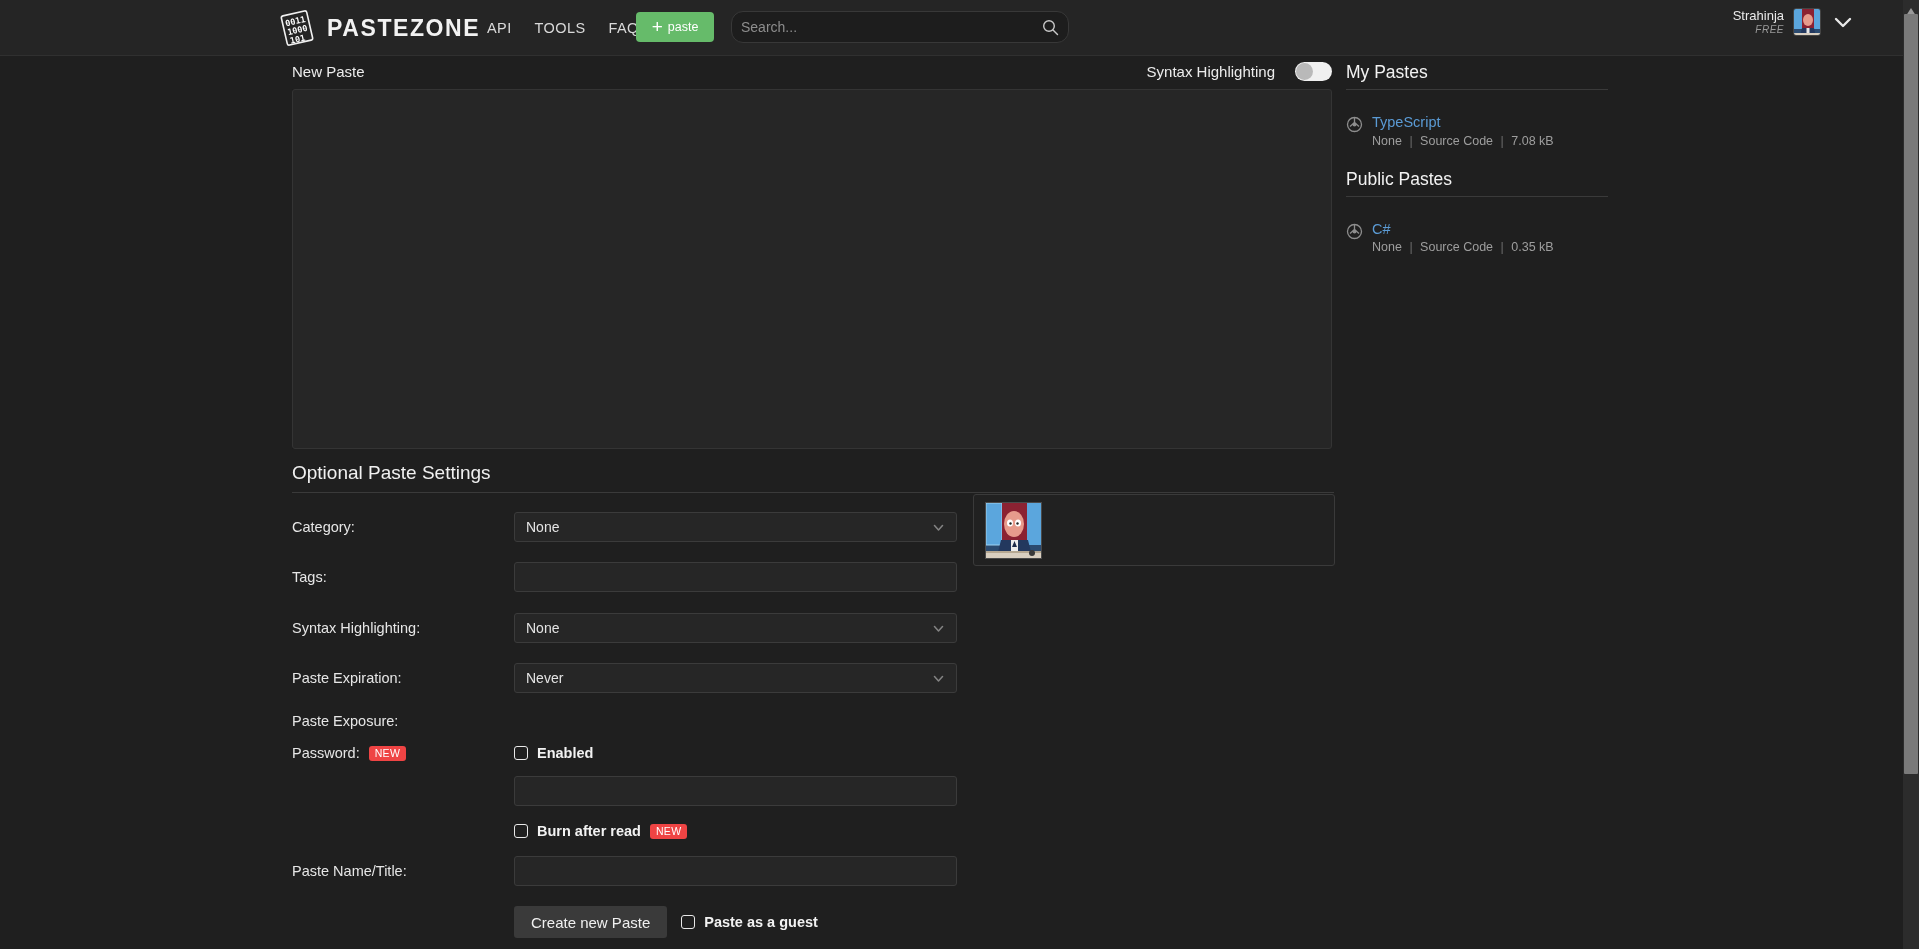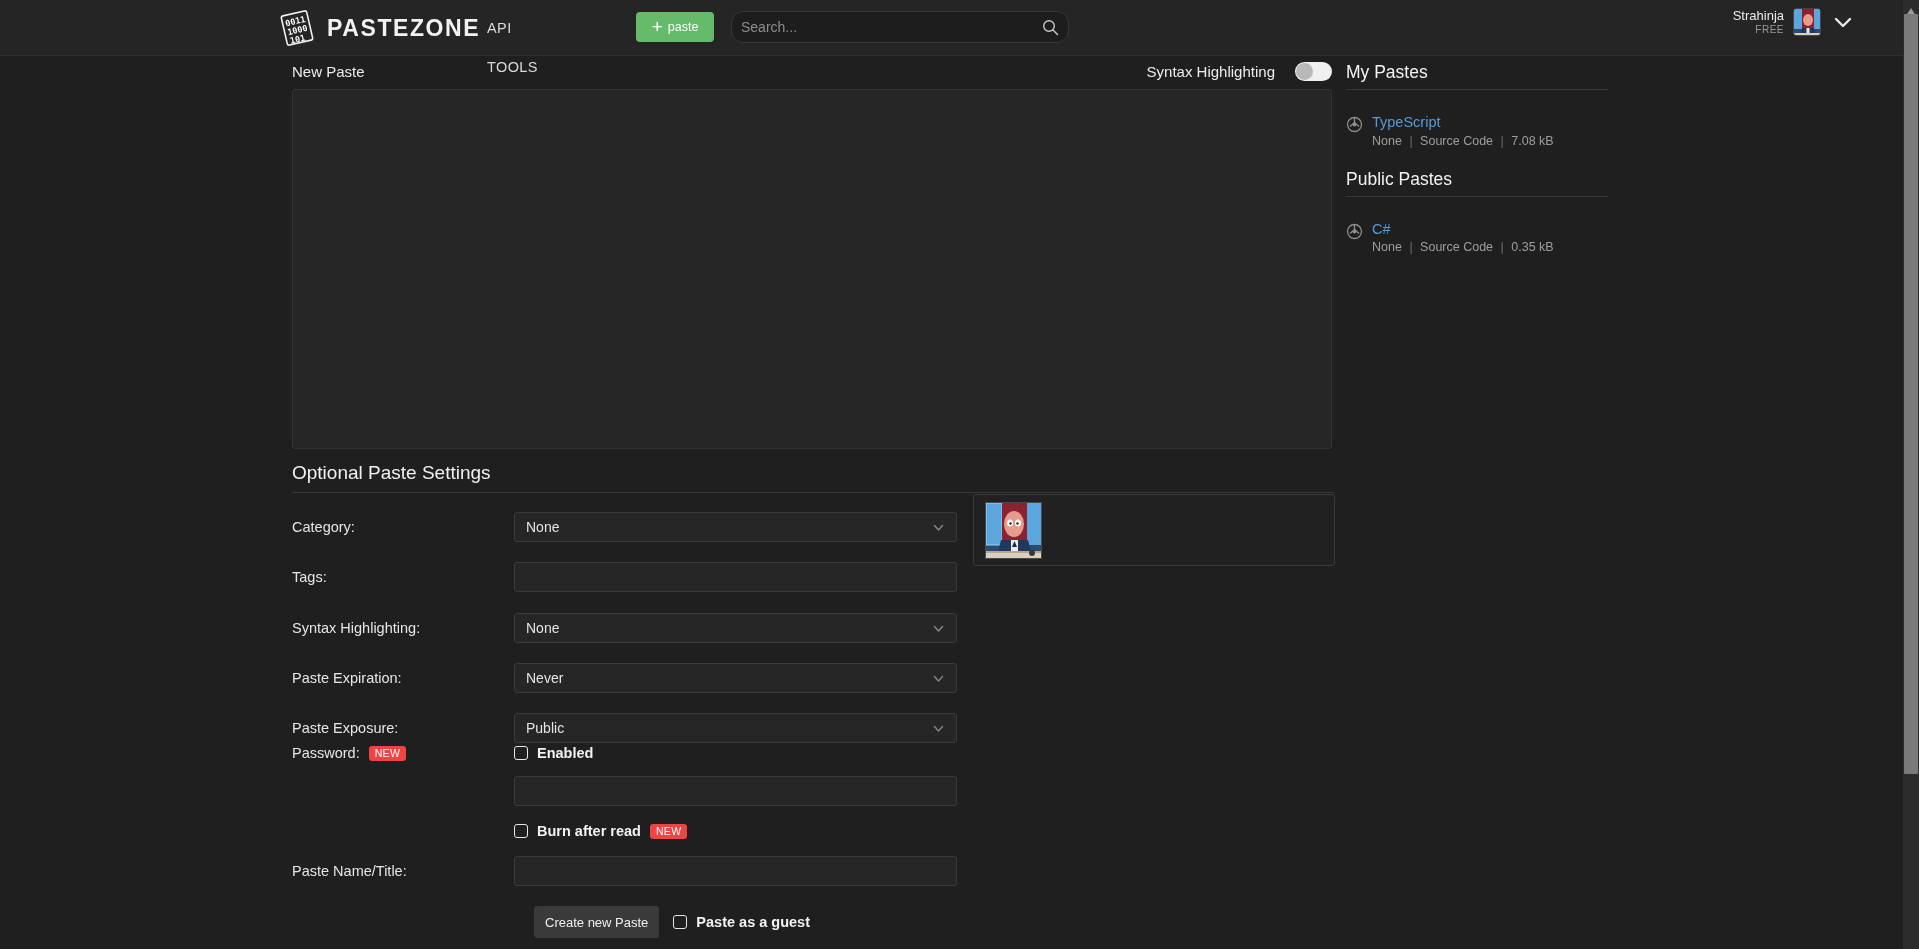--- a/index.html
+++ b/index.html
@@ -28,21 +28,21 @@
   }
   #logo-mark svg { display: block; }
   #logo-text {
     font-size: 23px; letter-spacing: 1.6px;
     color: #f2f2f2; font-weight: 700;
   }
   .nav-link {
     color: #d9d9d9; font-size: 14.5px; letter-spacing: .4px;
     text-decoration: none; cursor: pointer;
   }
-  #nav { position: absolute; left: 487px; top: 20px; display: flex; gap: 23px; align-items: flex-start; flex-direction: column; }
+  #nav { position: absolute; left: 487px; top: 20px; display: flex; gap: 23px; align-items: center; }
   #paste-button {
     position: absolute; left: 636px; top: 12px;
     width: 78px; height: 30px; background: #66bb6a;
     border: none; border-radius: 4px;
     display: flex; align-items: center; justify-content: center; gap: 5px;
     cursor: pointer;
   }
   #paste-button .plus {
     color: #fff; font-size: 19px; line-height: 1; font-weight: 400; margin-top: -2px;
   }
@@ -59,21 +59,21 @@
   }
   #search-input::placeholder { color: #8d8d8d; }
   #search-icon { width: 17px; height: 17px; flex: none; }
 
   #user-block {
     position: absolute; right: 47px; top: 8px;
     display: flex; align-items: center; gap: 9px;
   }
   #user-names { text-align: right; line-height: 1.15; }
   #user-name { color: #eaeaea; font-size: 13px; }
-  #user-plan { color: #9a9a9a; font-size: 10px; letter-spacing: .5px; }
+  #user-plan { color: #9a9a9a; font-size: 10px; letter-spacing: .5px; font-style: italic; }
   #user-avatar {
     width: 28px; height: 28px; border-radius: 3px; overflow: hidden;
     border: 1px solid #444; flex: none;
   }
   #user-caret { width: 26px; height: 26px; }
 
   
   #scrollbar {
     position: absolute; right: 0; top: 0; width: 16px; height: 949px;
     background: #2c2c2c;
@@ -155,23 +155,23 @@
     background: #ef4444; color: #fff; font-size: 10.5px; font-weight: 400;
     padding: 1px 6px 2px; border-radius: 3px; letter-spacing: .3px;
   }
   .cb-row { display: flex; align-items: center; gap: 9px; }
   .checkbox {
     width: 14px; height: 14px; border: 1.6px solid #e8e8e8;
     border-radius: 3px; background: transparent; flex: none; cursor: pointer;
   }
   .cb-label { color: #f2f2f2; font-size: 14.5px; font-weight: 700; }
   #create-btn {
-    height: 32px; padding: 0 11px; background: #3a3a3a;
+    height: 32px; padding: 0 17px; background: #3a3a3a;
     border: none; border-radius: 3px; color: #f0f0f0;
-    font-size: 13px; cursor: pointer; font-family: "Liberation Sans", sans-serif; margin-left: 20px;
+    font-size: 15px; cursor: pointer; font-family: "Liberation Sans", sans-serif;
   }
 
   
   #hello-card {
     position: absolute; left: 973px; top: 494px;
     width: 362px; height: 72px;
     border: 1px solid #3a3a3a; border-radius: 3px;
     background: #212121;
     display: flex; align-items: center; gap: 13px; padding: 0 11px;
   }
@@ -341,30 +341,20 @@
         <svg width="13" height="13" viewBox="0 0 13 13">
             <polyline points="2.5,4.5 6.5,9 10.5,4.5" fill="none" stroke="#9b9b9b" stroke-width="1.5" stroke-linecap="round" stroke-linejoin="round"></polyline>
           </svg>
       </span>
     </div>
   </div>
 </div>
 
 <div class="form-row" style="top:713px">
   <div class="form-label">Paste Exposure:</div>
-  <div class="control">
-    <div class="select-box">
-      <span>Public</span>
-      <span class="chev">
-        <svg width="13" height="13" viewBox="0 0 13 13">
-            <polyline points="2.5,4.5 6.5,9 10.5,4.5" fill="none" stroke="#9b9b9b" stroke-width="1.5" stroke-linecap="round" stroke-linejoin="round"></polyline>
-          </svg>
-      </span>
-    </div>
-  </div>
 </div>
 
 <div class="form-row" style="top:745px">
   <div class="form-label">
     <span>Password:</span>
     <span class="badge-new">NEW</span>
   </div>
   <div class="control cb-row">
     <div class="checkbox"></div>
     <span class="cb-label">Enabled</span>

